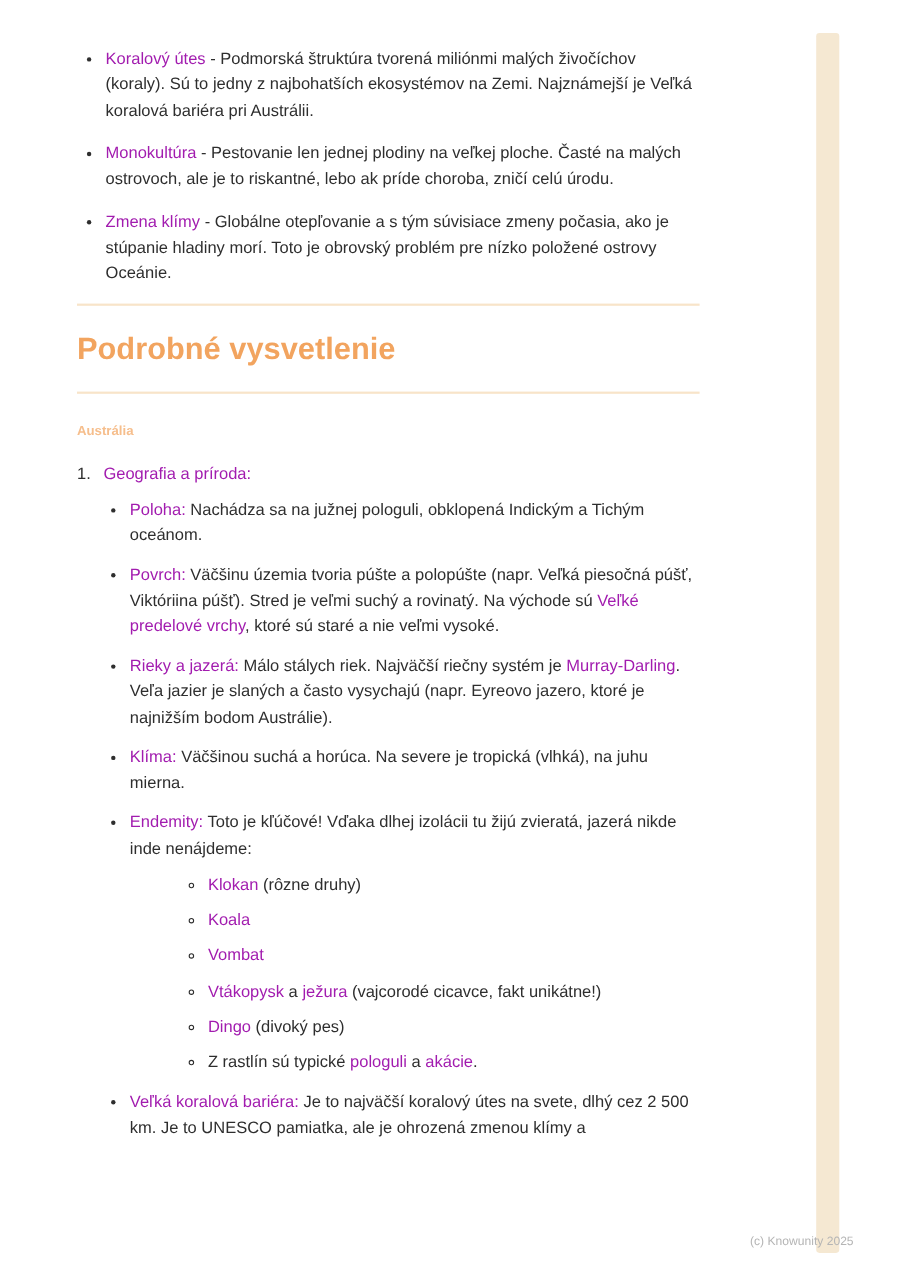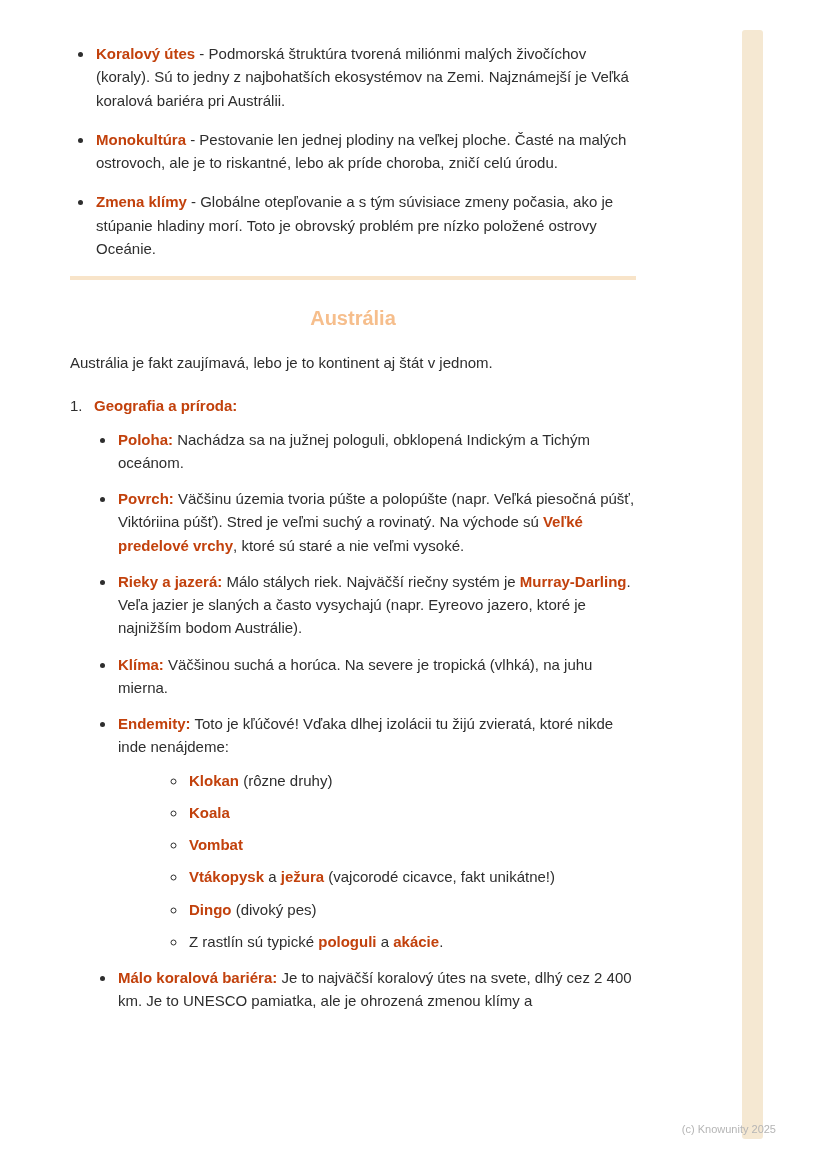--- a/index.html
+++ b/index.html
@@ -45,25 +45,24 @@
   .divider-top { margin-top: 22px; }
   h1.section-title {
     color: #f2a45f;
     font-size: 28px;
     line-height: 1.2;
     margin: 22px 0 22px 0;
     font-weight: 700;
   }
   h2.subsection-title {
     color: #f6be8c;
-    font-size: 20px;
+    font-size: 12px;
     line-height: 1.25;
     margin: 26px 0 0 0;
     font-weight: 700;
-    text-align: center;
   }
   p.intro {
     margin: 20px 0 0 0;
   }
   ol.numlist {
     list-style: none;
     margin-top: 20px;
   }
   ol.numlist > li { display: flex; }
   .num { width: 24px; flex: 0 0 24px; }
@@ -75,21 +74,21 @@
   }
   ul.geolist > li { margin-bottom: 13px; padding-left: 2px; }
   ul.geolist > li::marker { color: #2e2e2e; }
   ul.sublist {
     list-style: circle;
     padding-left: 24px;
     margin-top: 10px;
   }
   ul.sublist > li { margin-bottom: 9px; padding-left: 2px; margin-left: 45px; }
   ul.sublist > li::marker { color: #2e2e2e; }
-  strong { font-weight: 700; color: #c2410c; }
+  strong { font-weight: 400; color: #a21caf; }
   .watermark {
     position: absolute;
     right: 52px;
     bottom: 36px;
     font-size: 11px;
     color: #b5b5b5;
     z-index: 2;
   }
 </style>
 </head>
@@ -102,46 +101,46 @@
   <div class="content">
 
     <ul class="toplist">
         <li><strong>Koralový útes</strong><span> - Podmorská štruktúra tvorená miliónmi malých živočíchov (koraly). Sú to jedny z najbohatších ekosystémov na Zemi. Najznámejší je Veľká koralová bariéra pri Austrálii.</span></li>
         <li><strong>Monokultúra</strong><span> - Pestovanie len jednej plodiny na veľkej ploche. Časté na malých ostrovoch, ale je to riskantné, lebo ak príde choroba, zničí celú úrodu.</span></li>
         <li><strong>Zmena klímy</strong><span> - Globálne otepľovanie a s tým súvisiace zmeny počasia, ako je stúpanie hladiny morí. Toto je obrovský problém pre nízko položené ostrovy Oceánie.</span></li>
       </ul>
 
     <hr class="divider divider-top">
 
+    <h1 class="section-title">Podrobné vysvetlenie</h1>
 
     <hr class="divider">
 
     <h2 class="subsection-title">Austrália</h2>
 
-    <p class="intro">Austrália je fakt zaujímavá, lebo je to kontinent aj štát v jednom.</p>
 
     <ol class="numlist">
       <li>
         <span class="num">1.</span>
         <div class="num-body">
           <strong>Geografia a príroda:</strong>
           <ul class="geolist">
               <li><strong>Poloha:</strong><span> Nachádza sa na južnej pologuli, obklopená Indickým a Tichým oceánom.</span></li>
               <li><strong>Povrch:</strong><span> Väčšinu územia tvoria púšte a polopúšte (napr. Veľká piesočná púšť, Viktóriina púšť). Stred je veľmi suchý a rovinatý. Na východe sú </span><strong>Veľké predelové vrchy</strong><span>, ktoré sú staré a nie veľmi vysoké.</span></li>
               <li><strong>Rieky a jazerá:</strong><span> Málo stálych riek. Najväčší riečny systém je </span><strong>Murray-Darling</strong><span>. Veľa jazier je slaných a často vysychajú (napr. Eyreovo jazero, ktoré je najnižším bodom Austrálie).</span></li>
               <li><strong>Klíma:</strong><span> Väčšinou suchá a horúca. Na severe je tropická (vlhká), na juhu mierna.</span></li>
-              <li><strong>Endemity:</strong><span> Toto je kľúčové! Vďaka dlhej izolácii tu žijú zvieratá, ktoré nikde inde nenájdeme:</span><ul class="sublist">
+              <li><strong>Endemity:</strong><span> Toto je kľúčové! Vďaka dlhej izolácii tu žijú zvieratá, jazerá nikde inde nenájdeme:</span><ul class="sublist">
                   <li><strong>Klokan</strong><span> (rôzne druhy)</span></li>
                   <li><strong>Koala</strong></li>
                   <li><strong>Vombat</strong></li>
                   <li><strong>Vtákopysk</strong><span> a </span><strong>ježura</strong><span> (vajcorodé cicavce, fakt unikátne!)</span></li>
                   <li><strong>Dingo</strong><span> (divoký pes)</span></li>
                   <li><span>Z rastlín sú typické </span><strong>pologuli</strong><span> a </span><strong>akácie</strong><span>.</span></li>
                 </ul></li>
-              <li><strong>Málo koralová bariéra:</strong><span> Je to najväčší koralový útes na svete, dlhý cez 2 400 km. Je to UNESCO pamiatka, ale je ohrozená zmenou klímy a</span></li>
+              <li><strong>Veľká koralová bariéra:</strong><span> Je to najväčší koralový útes na svete, dlhý cez 2 500 km. Je to UNESCO pamiatka, ale je ohrozená zmenou klímy a</span></li>
             </ul>
         </div>
       </li>
     </ol>
 
   </div>
 
   <div class="watermark">(c) Knowunity 2025</div>
 
 </div>

